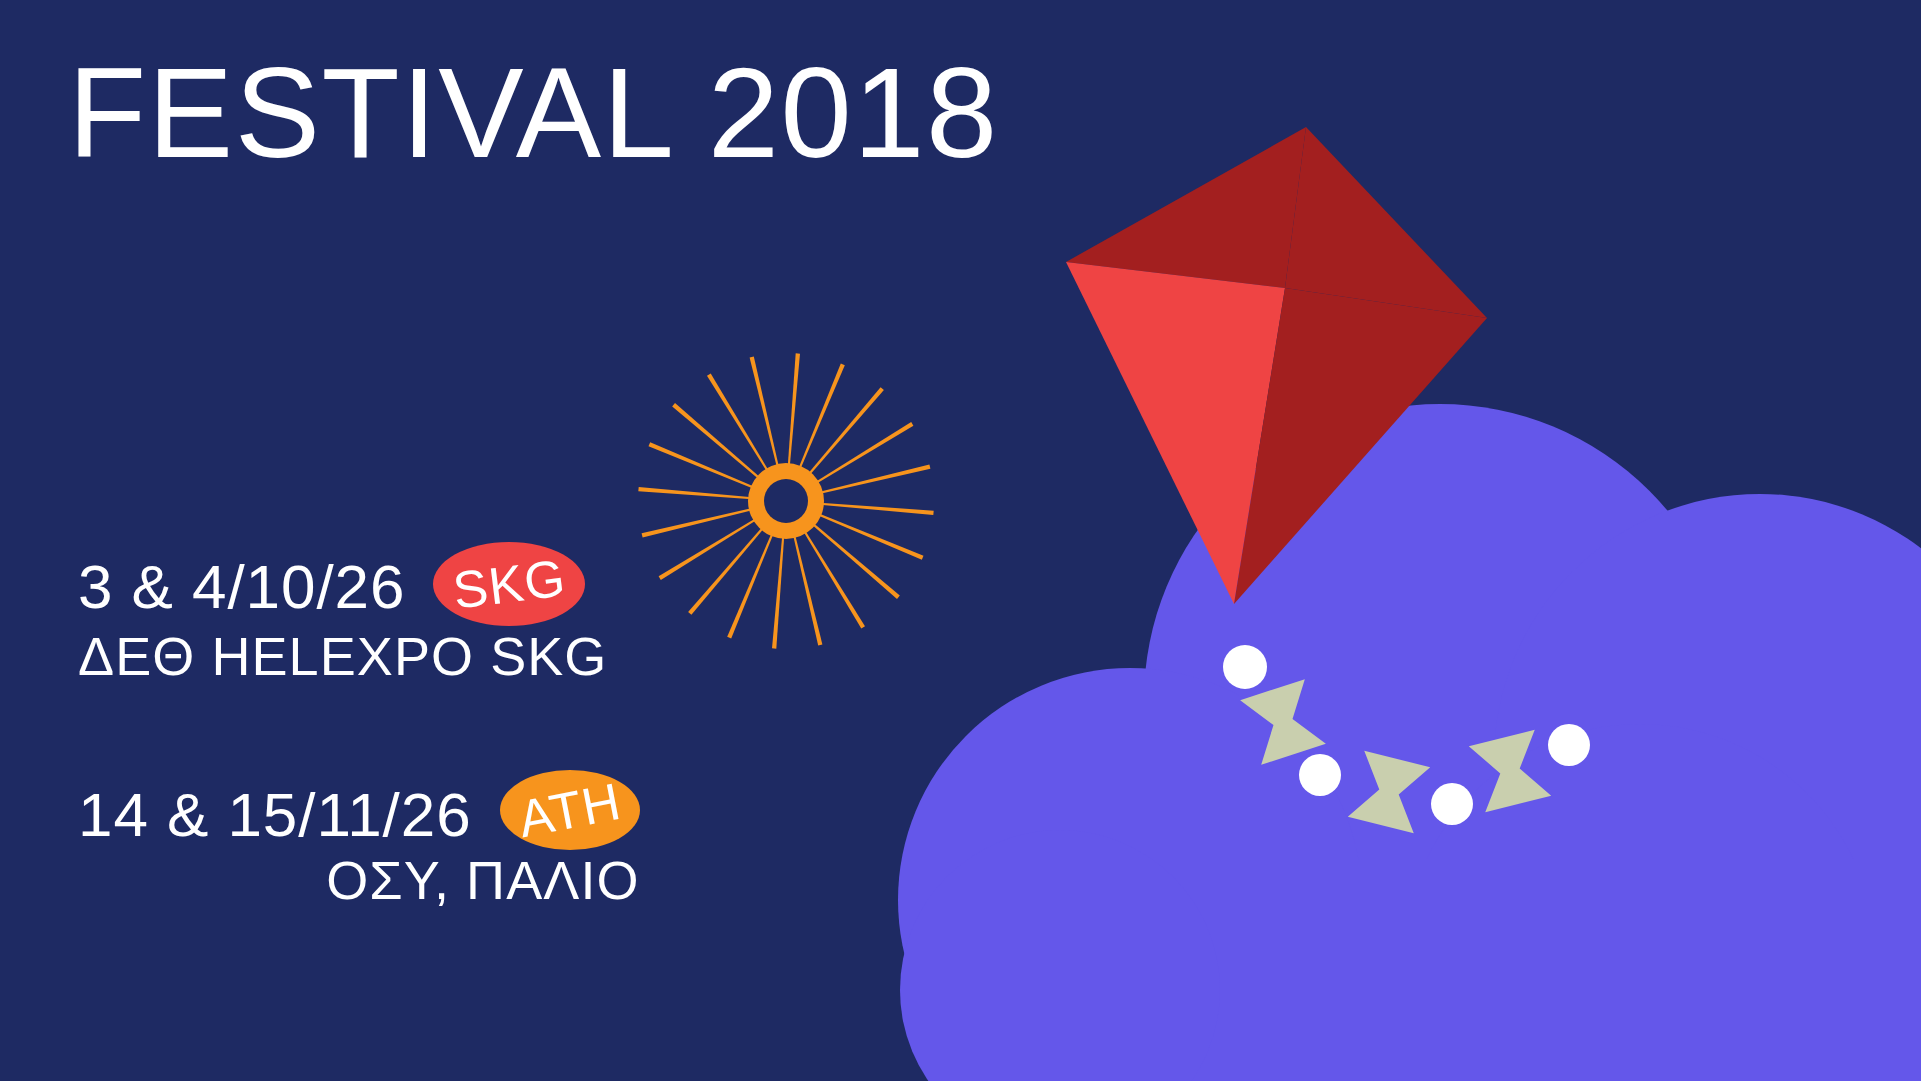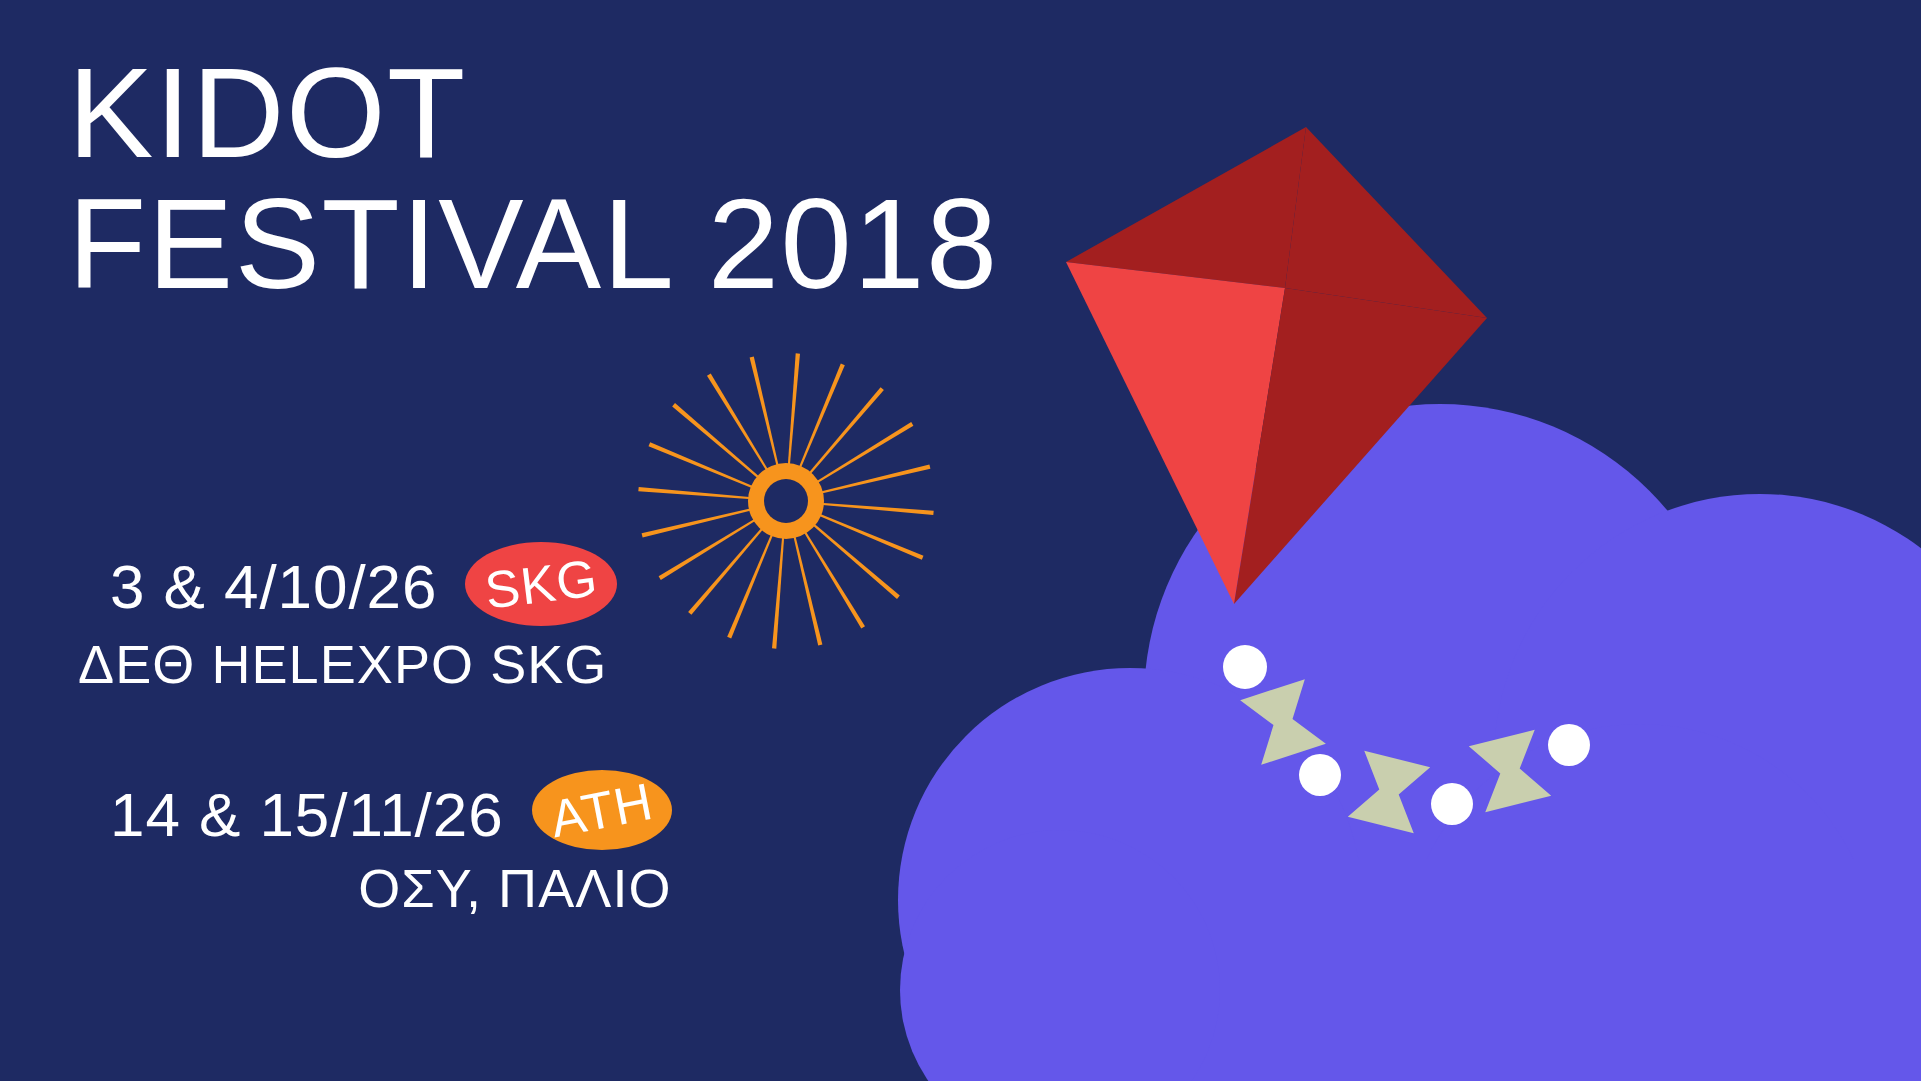--- a/index.html
+++ b/index.html
@@ -36,21 +36,20 @@
     display:flex;
     align-items:center;
     gap:28px;
     white-space:nowrap;
   }
   .date-text{
     font-size:62px;
     line-height:1.0;
     letter-spacing:0.015em;
     color:#ffffff;
-    margin-left:32px;
   }
   .badge{
     position:relative;
     display:inline-flex;
     align-items:center;
     justify-content:center;
     width:152px;height:84px;
     border-radius:50%;
     flex:0 0 auto;
   }
@@ -65,21 +64,20 @@
   .badge-skg span{transform:rotate(-7deg);}
   .badge-ath{background:#f7941d; width:140px;height:80px; margin-top:-10px;}
   .badge-ath span{transform:rotate(-11deg);}
 
   .venue-line{
     font-size:54px;
     line-height:1.12;
     letter-spacing:0.02em;
     color:#ffffff;
     white-space:nowrap;
-    margin-top:8px;
   }
   .venue-line + .venue-line{margin-top:0;}
 </style>
 </head>
 <body>
 
 <div id="poster">
 
   <svg class="svg-layer" viewBox="0 0 1921 1081">
 
@@ -139,21 +137,20 @@
         <polygon points="754.2,488.9 648.5,446.2 650.2,442.2 755.0,487.0" fill="#f7941d"></polygon>
         <polygon points="759.5,479.7 672.2,406.4 675.0,403.1 760.9,478.1" fill="#f7941d"></polygon>
         <polygon points="767.4,472.5 707.0,375.8 710.7,373.6 769.2,471.5" fill="#f7941d"></polygon>
         <polygon points="777.1,468.2 749.6,357.6 753.8,356.6 779.1,467.7" fill="#f7941d"></polygon>
         <circle cx="786" cy="501" r="38" fill="#f7941d"></circle>
         <circle cx="786" cy="501" r="22" fill="#1e2a63"></circle>
       </g>
   </svg>
 
   <div class="title">
-    <span class="title-line">KIDOT</span>
     <span class="title-line">FESTIVAL 2018</span>
   </div>
 
   <div class="info-block block-1">
     <div class="date-row">
       <div class="date-text">3 &amp; 4/10/26</div>
       <div class="badge badge-skg">
         <span>SKG</span>
       </div>
     </div>

